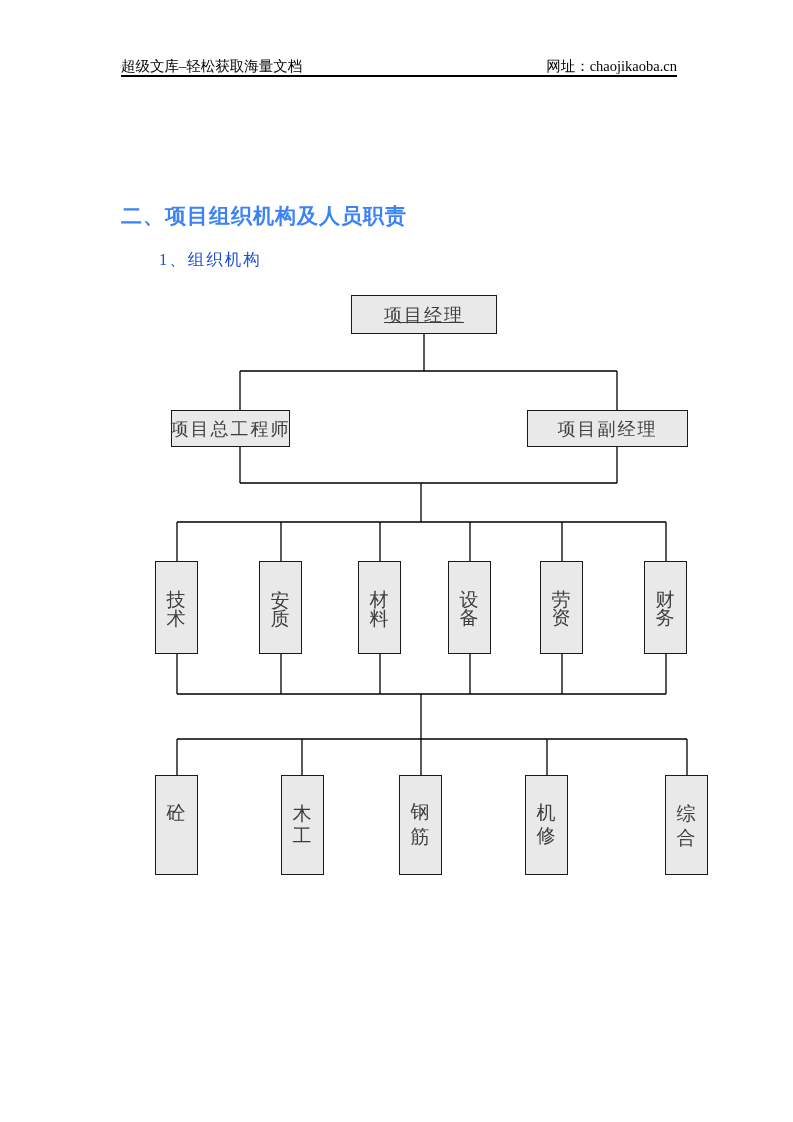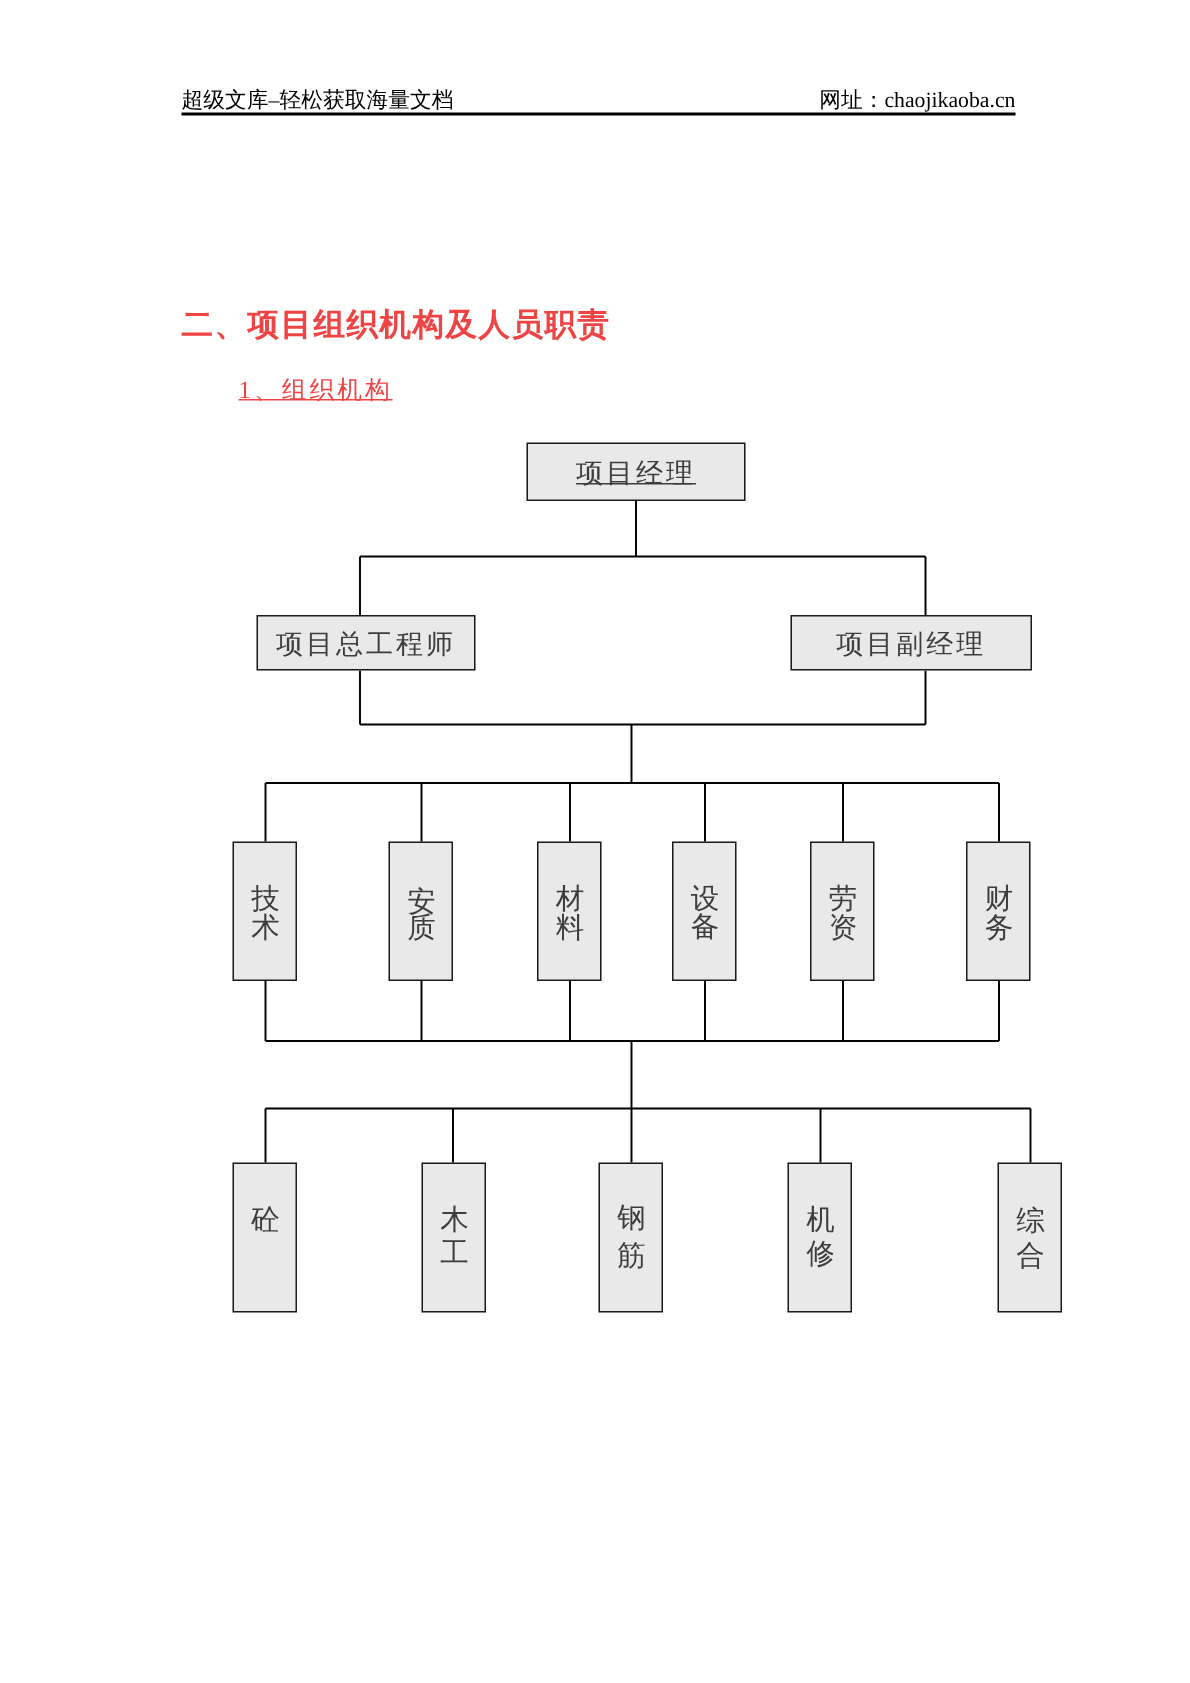--- a/index.html
+++ b/index.html
@@ -35,30 +35,29 @@
   }
   
   .h-main {
     position: absolute;
     left: 121px;
     top: 202px;
     font-family: "Liberation Sans", "DejaVu Sans", sans-serif;
     font-weight: bold;
     font-size: 21px;
     letter-spacing: 1px;
-    color: #ef4444;
+    color: #3b82f6;
   }
   .h-sub {
     position: absolute;
     left: 159px;
     top: 249px;
     font-size: 16.5px;
     letter-spacing: 2px;
-    color: #ef4444;
-    text-decoration: underline;
+    color: #1d4ed8;
   }
   
   .chart-svg {
     position: absolute;
     left: 0; top: 0;
     width: 793px; height: 1122px;
   }
   .box {
     position: absolute;
     box-sizing: border-box;
@@ -84,21 +83,21 @@
     text-orientation: upright;
     font-size: 19px;
     letter-spacing: 19px;
     line-height: 1;
     color: #3d3d3d;
   }
   .vbox.l4 span { letter-spacing: 24px; }
 
   
   .b-l1   { left: 351px; top: 295px; width: 146px; height: 39px; text-decoration: underline; }
-  .b-l2a  { left: 171px; top: 410px; width: 146px; height: 37px; }
+  .b-l2a  { left: 171px; top: 410px; width: 119px; height: 37px; }
   .b-l2b  { left: 527px; top: 410px; width: 161px; height: 37px; }
 
   .b-l3-0 { left: 155px; top: 561px; width: 43px; height: 93px; }
   .b-l3-1 { left: 259px; top: 561px; width: 43px; height: 93px; }
   .b-l3-2 { left: 358px; top: 561px; width: 43px; height: 93px; }
   .b-l3-3 { left: 448px; top: 561px; width: 43px; height: 93px; }
   .b-l3-4 { left: 540px; top: 561px; width: 43px; height: 93px; }
   .b-l3-5 { left: 644px; top: 561px; width: 43px; height: 93px; }
 
   .b-l4-0 { left: 155px; top: 775px; width: 43px; height: 100px; }

